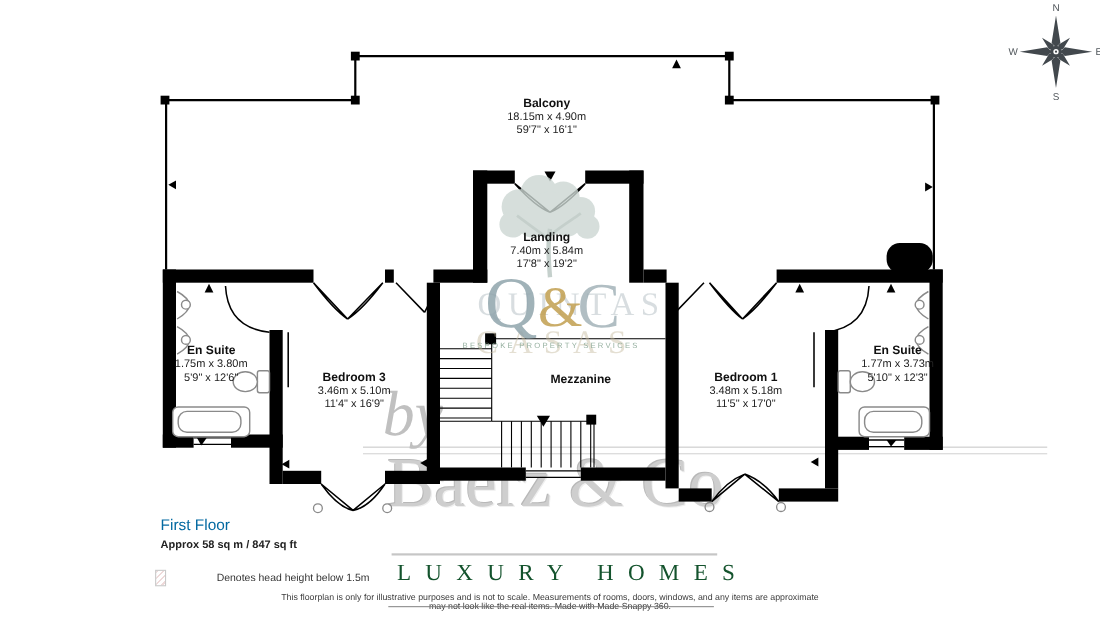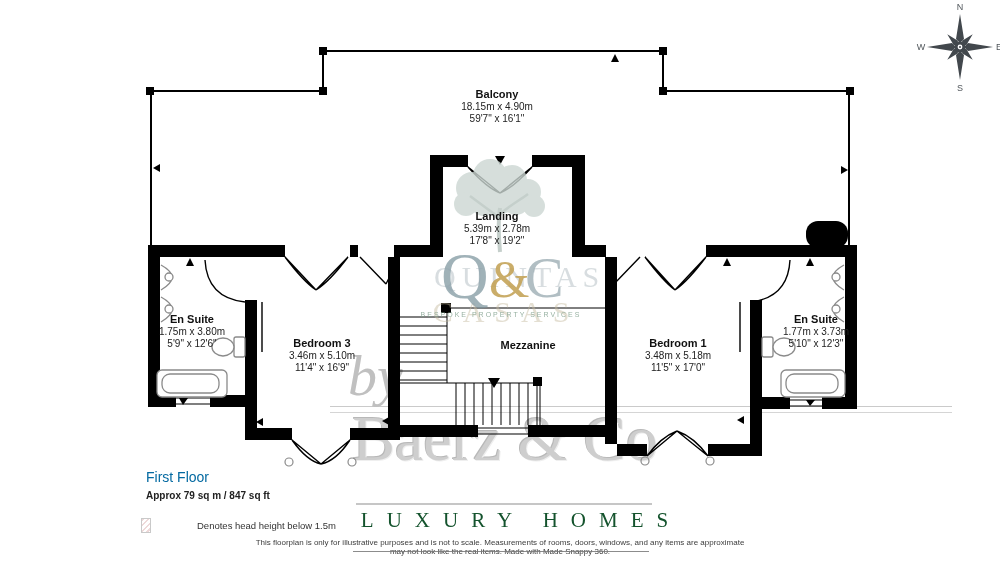--- a/index.html
+++ b/index.html
@@ -240,21 +240,21 @@
   <div class="bespoke abs">BESPOKE PROPERTY SERVICES</div>
 </div>
 
 <div class="room-label" style="left:497px;top:88px;">
   <div class="nm">Balcony</div>
   <div class="dm">18.15m x 4.90m</div>
   <div class="dm">59'7" x 16'1"</div>
 </div>
 <div class="room-label" style="left:497px;top:210px;">
   <div class="nm">Landing</div>
-  <div class="dm">5.39m x 2.78m</div>
+  <div class="dm">7.40m x 5.84m</div>
   <div class="dm">17'8" x 19'2"</div>
 </div>
 <div class="room-label" style="left:192px;top:313px;">
   <div class="nm">En Suite</div>
   <div class="dm">1.75m x 3.80m</div>
   <div class="dm">5'9" x 12'6"</div>
 </div>
 <div class="room-label" style="left:322px;top:337px;">
   <div class="nm">Bedroom 3</div>
   <div class="dm">3.46m x 5.10m</div>
@@ -269,21 +269,21 @@
   <div class="dm">11'5" x 17'0"</div>
 </div>
 <div class="room-label" style="left:816px;top:313px;">
   <div class="nm">En Suite</div>
   <div class="dm">1.77m x 3.73m</div>
   <div class="dm">5'10" x 12'3"</div>
 </div>
 
 <div id="title-block" class="abs">
   <div id="floor-name">First Floor</div>
-  <div id="floor-area">Approx 79 sq m / 847 sq ft</div>
+  <div id="floor-area">Approx 58 sq m / 847 sq ft</div>
 </div>
 <div id="legend">
   <div id="legend-swatch" class="abs"></div>
   <div id="legend-text" class="abs">Denotes head height below 1.5m</div>
 </div>
 <div id="footer" class="abs">
   <div>This floorplan is only for illustrative purposes and is not to scale. Measurements of rooms, doors, windows, and any items are approximate</div>
   <div>may not look like the real items. Made with Made Snappy 360.</div>
 </div>
 <div id="footer-strike" class="abs"></div>

